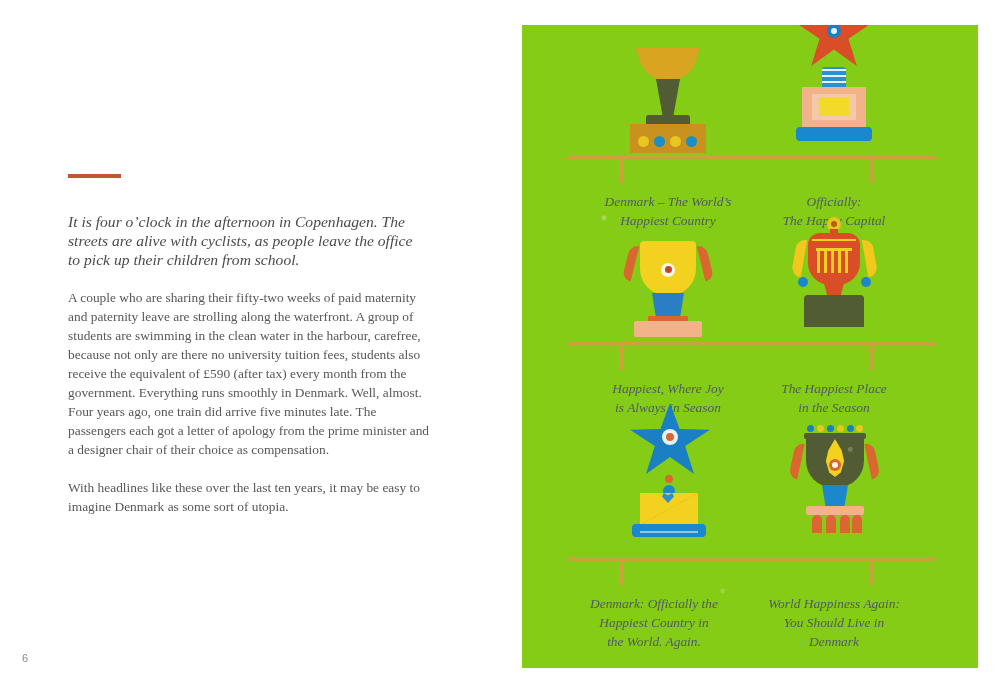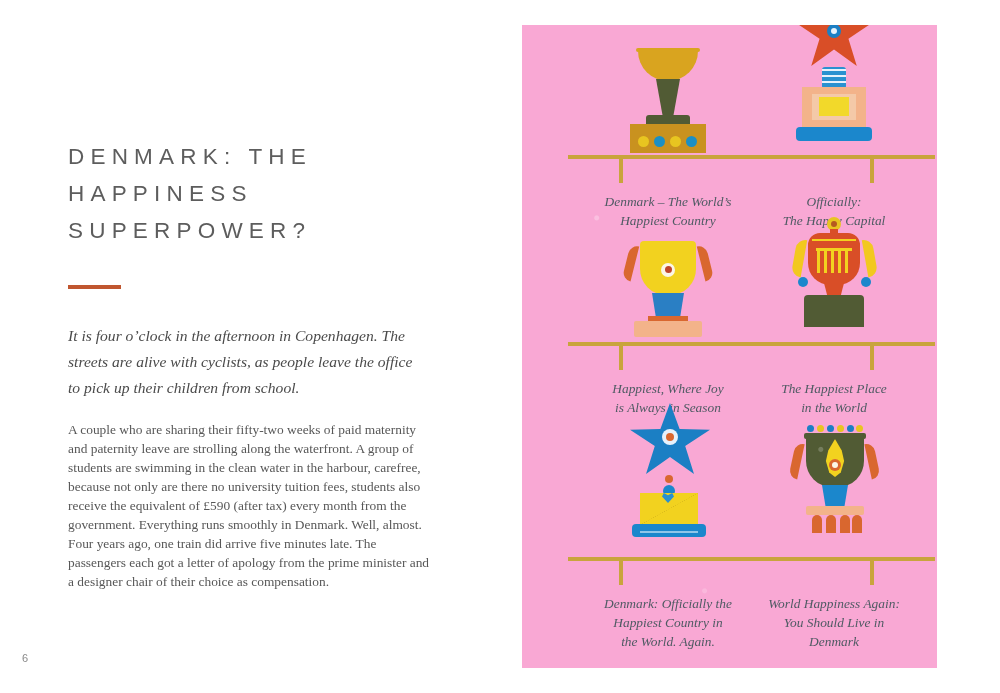--- a/index.html
+++ b/index.html
@@ -29,21 +29,21 @@
   }
   .rule{
     width:53px;height:3.5px;
     background:#c0562f;
     margin-top:36px;
   }
   .standfirst{
     font-family:"Liberation Serif", serif;
     font-style:italic;
     font-size:15.6px;
-    line-height:26px;
+    line-height:19px;
     color:#4a4a4a;
     margin:34px 0 0 0;
     width:360px;
   }
   .body-par{
     font-family:"Liberation Serif", serif;
     font-size:13.4px;
     line-height:19.1px;
     color:#575757;
     margin:19px 0 0 0;
@@ -55,22 +55,22 @@
     font-family:"Liberation Sans", sans-serif;
     font-size:11px;
     letter-spacing:1px;
     color:#8a8a8a;
   }
 
   
   .panel{
     position:absolute;
     left:522px;top:25px;
-    width:415px;height:643px;
-    background:#f9a8d4;
+    width:456px;height:643px;
+    background:#84cc16;
     overflow:hidden;
   }
   .panel::after{ 
     content:"";position:absolute;inset:0;
     background:
       radial-gradient(circle at 18% 30%, rgba(255,255,255,.45) 0 2px, transparent 3px),
       radial-gradient(circle at 72% 66%, rgba(255,255,255,.35) 0 2px, transparent 3px),
       radial-gradient(circle at 44% 88%, rgba(255,255,255,.30) 0 2px, transparent 3px);
     pointer-events:none;opacity:.6;
   }
@@ -225,25 +225,24 @@
   .t6-plate{left:72px;bottom:20px;width:58px;height:9px;background:#f3b38a;border-radius:2px;}
   .t6-leg{width:10px;height:18px;background:#d9672f;bottom:2px;border-radius:5px 5px 0 0;}
   .t6-l1{left:78px;} .t6-l2{left:92px;} .t6-l3{left:106px;} .t6-l4{left:118px;}
 </style>
 </head>
 <body>
 
 <div class="page">
 
   <div class="left-col">
-    <h1 class="chapter-title">DENMARK: THE
-HAPPINESS SUPERPOWER?</h1>
     <div class="rule"></div>
     <p class="standfirst">It is four o’clock in the afternoon in Copenhagen. The streets are alive with cyclists, as people leave the office to pick up their children from school.</p>
     <p class="body-par">A couple who are sharing their fifty-two weeks of paid maternity and paternity leave are strolling along the waterfront. A group of students are swimming in the clean water in the harbour, carefree, because not only are there no university tuition fees, students also receive the equivalent of £590 (after tax) every month from the government. Everything runs smoothly in Denmark. Well, almost. Four years ago, one train did arrive five minutes late. The passengers each got a letter of apology from the prime minister and a designer chair of their choice as compensation.</p>
+    <p class="body-par">With headlines like these over the last ten years, it may be easy to imagine Denmark as some sort of utopia.</p>
   </div>
 
   <div class="folio">6</div>
 
   <div class="panel">
 
     <div class="row row-1">
 
       <div class="cell" style="left:46px;top:0;">
         <div class="art">
@@ -327,21 +326,21 @@
 
       <div class="shelf" style="top:135px;">
         <div class="shelf-bar"></div>
         <div class="shelf-leg l"></div>
         <div class="shelf-leg r"></div>
       </div>
 
       <div class="caption" style="left:46px;top:172px;">Happiest, Where Joy
 is Always in Season</div>
       <div class="caption" style="left:212px;top:172px;">The Happiest Place
-in the World</div>
+in the Season</div>
     </div>
 
     <div class="row row-3">
 
       <div class="cell" style="left:46px;top:12px;">
         <div class="art">
           <div class="sh t5-star"></div>
           <div class="sh t5-eye"></div>
           <div class="sh t5-eye-i"></div>
           <div class="sh t5-b1"></div>
@@ -377,21 +376,21 @@
           <div class="sh t6-leg t6-l4"></div>
         </div>
       </div>
 
       <div class="shelf" style="top:160px;">
         <div class="shelf-bar"></div>
         <div class="shelf-leg l"></div>
         <div class="shelf-leg r"></div>
       </div>
 
-      <div class="caption" style="left:46px;top:197px;">Denmark: Officially the
+      <div class="caption" style="left:32px;top:197px;">Denmark: Officially the
 Happiest Country in
 the World. Again.</div>
       <div class="caption" style="left:212px;top:197px;">World Happiness Again:
 You Should Live in
 Denmark</div>
     </div>
 
   </div>
 </div>
 

